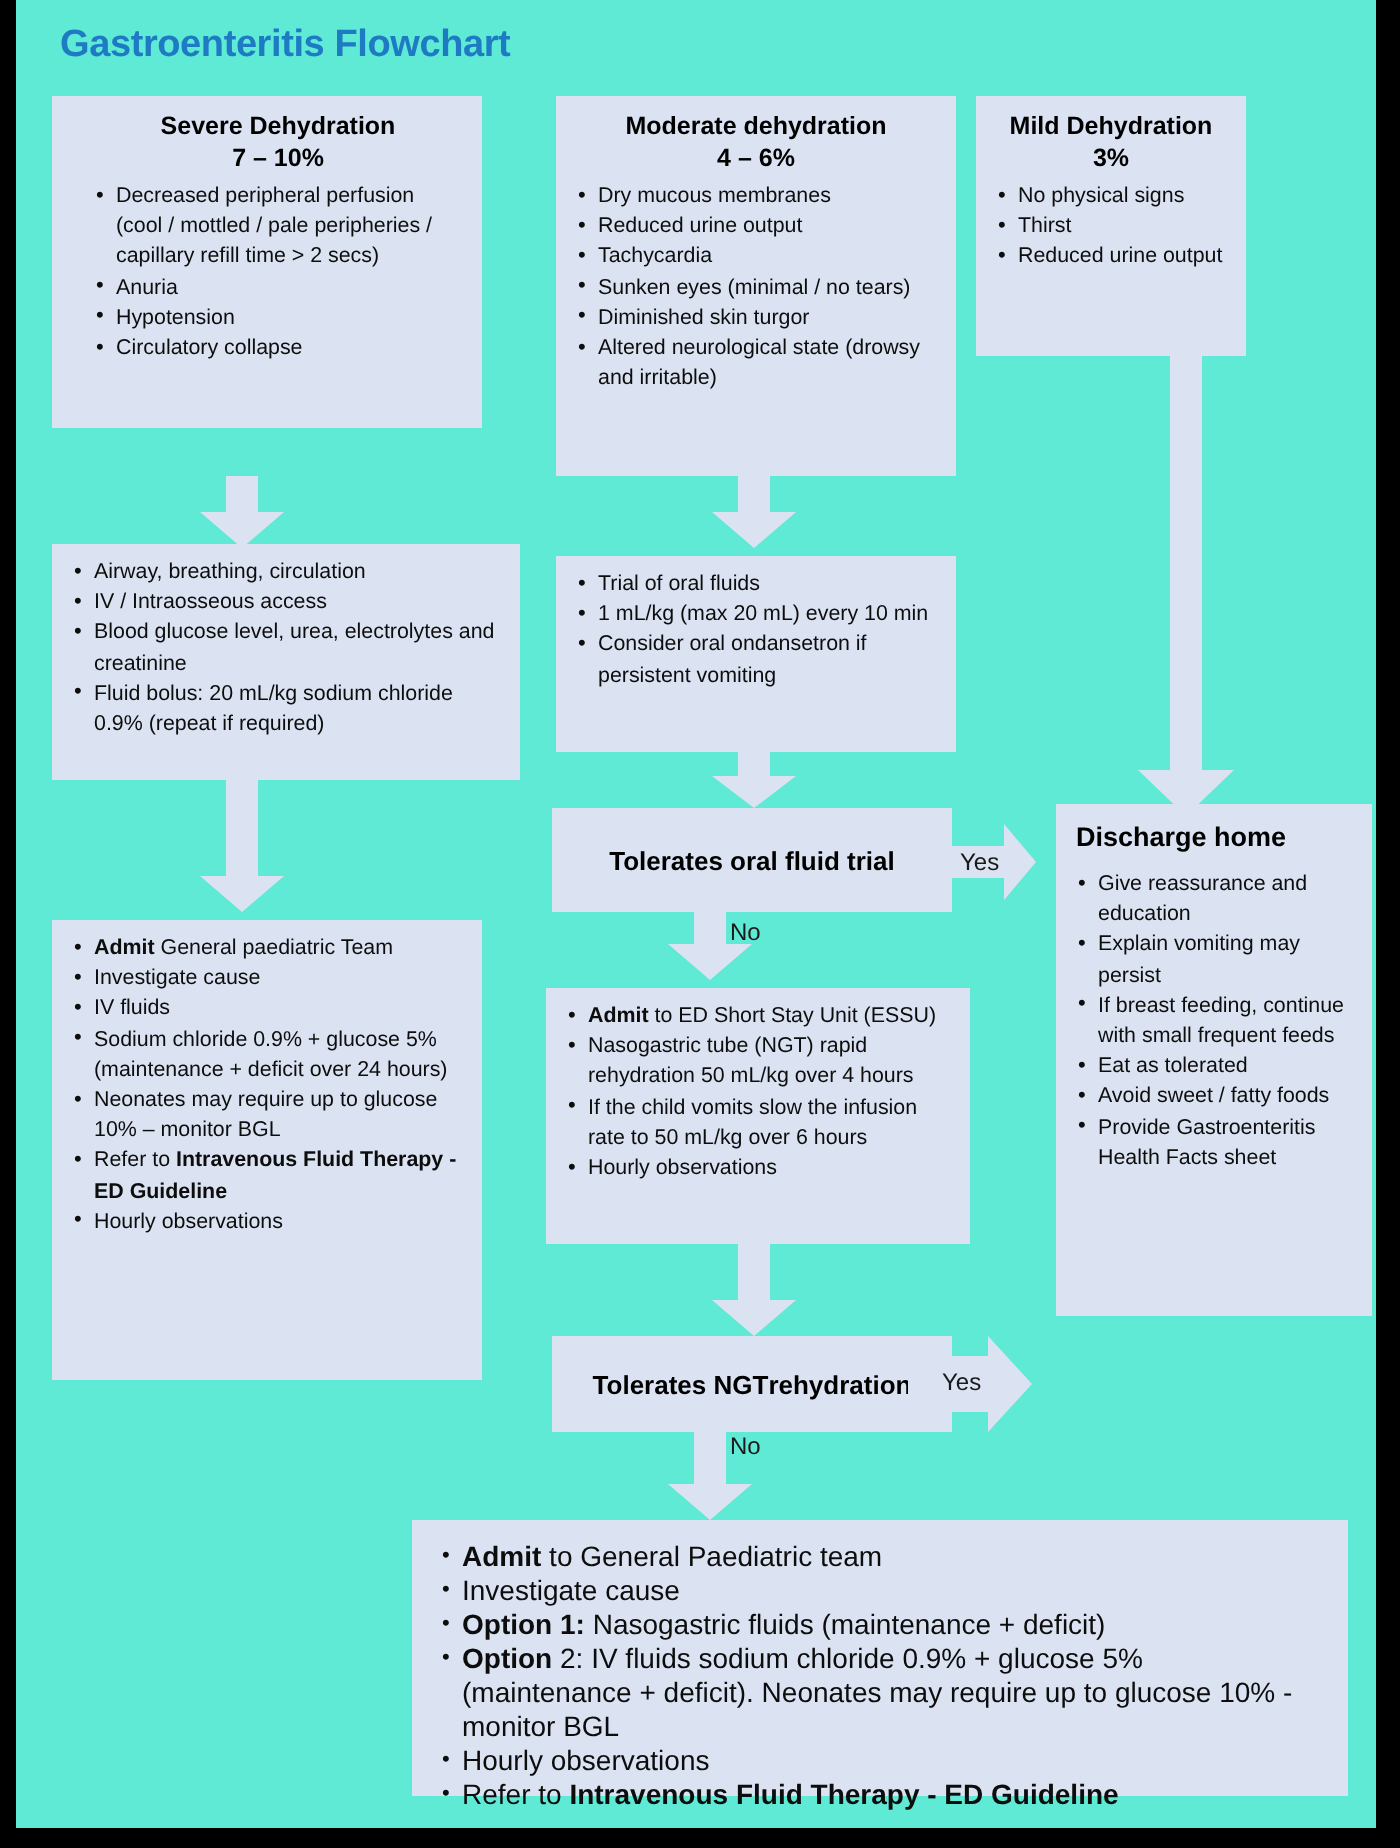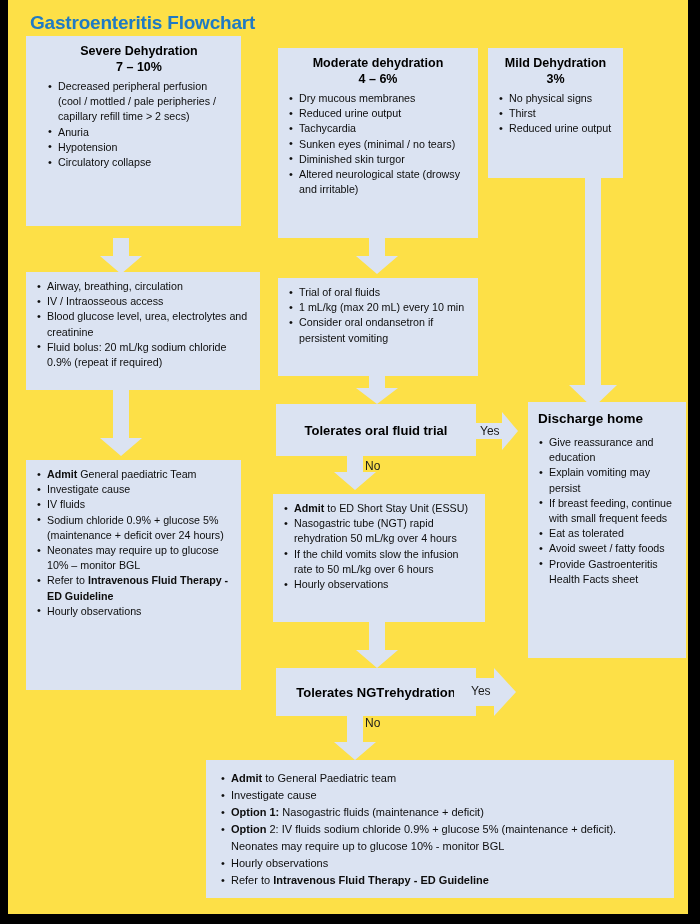--- a/index.html
+++ b/index.html
@@ -6,21 +6,21 @@
   html, body {
     width: 700px; height: 924px;
     background: #000000;
     font-family: "Liberation Sans", sans-serif;
     overflow: hidden;
   }
   #page {
     position: absolute;
     left: 8px; top: 0px;
     width: 680px; height: 914px;
-    background: #fde047;
+    background: #5eead4;
   }
   
   #title {
     position: absolute;
     left: 22px; top: 12px;
     font-size: 19px;
     font-weight: bold;
     color: #1f7ac4;
     letter-spacing: -0.2px;
     white-space: nowrap;
@@ -83,21 +83,21 @@
     font-family: "Liberation Sans", sans-serif;
   }
 </style>
 </head>
 <body>
 
 <div id="page">
 
   <div id="title">Gastroenteritis Flowchart</div>
 
-  <div class="box box-pad" style="left:18px; top:36px; width:215px; height:190px;padding-left:21px;">
+  <div class="box box-pad" style="left:18px; top:48px; width:215px; height:166px;padding-left:21px;">
     <div class="boxtitle">Severe Dehydration</div>
     <div class="boxtitle" style="margin-bottom:4px;">7 – 10%</div>
     <ul class="blist">
         <li>Decreased peripheral perfusion (cool / mottled / pale peripheries / capillary refill time &gt; 2 secs)</li>
         <li>Anuria</li>
         <li>Hypotension</li>
         <li>Circulatory collapse</li>
       </ul>
   </div>
 
@@ -241,21 +241,21 @@
         <li>Give reassurance and education</li>
         <li>Explain vomiting may persist</li>
         <li>If breast feeding, continue with small frequent feeds</li>
         <li>Eat as tolerated</li>
         <li>Avoid sweet / fatty foods</li>
         <li>Provide Gastroenteritis Health Facts sheet</li>
       </ul>
   </div>
 
   <div class="box box-pad" style="left:198px; top:760px; width:468px; height:138px; padding:10px 14px;">
-    <ul class="blist" style="font-size:11px; line-height:17px;">
+    <ul class="blist" style="font-size:14px; line-height:17px;">
         <li><span class="b">Admit</span><span> to General Paediatric team</span></li>
         <li><span>Investigate cause</span></li>
         <li><span class="b">Option 1:</span><span> Nasogastric fluids (maintenance + deficit)</span></li>
         <li><span class="b">Option</span><span> 2: IV fluids sodium chloride 0.9% + glucose 5% (maintenance + deficit). Neonates may require up to glucose 10% - monitor BGL</span></li>
         <li><span>Hourly observations</span></li>
         <li><span>Refer to </span><span class="b">Intravenous Fluid Therapy - ED Guideline</span></li>
       </ul>
   </div>
 
 </div>

